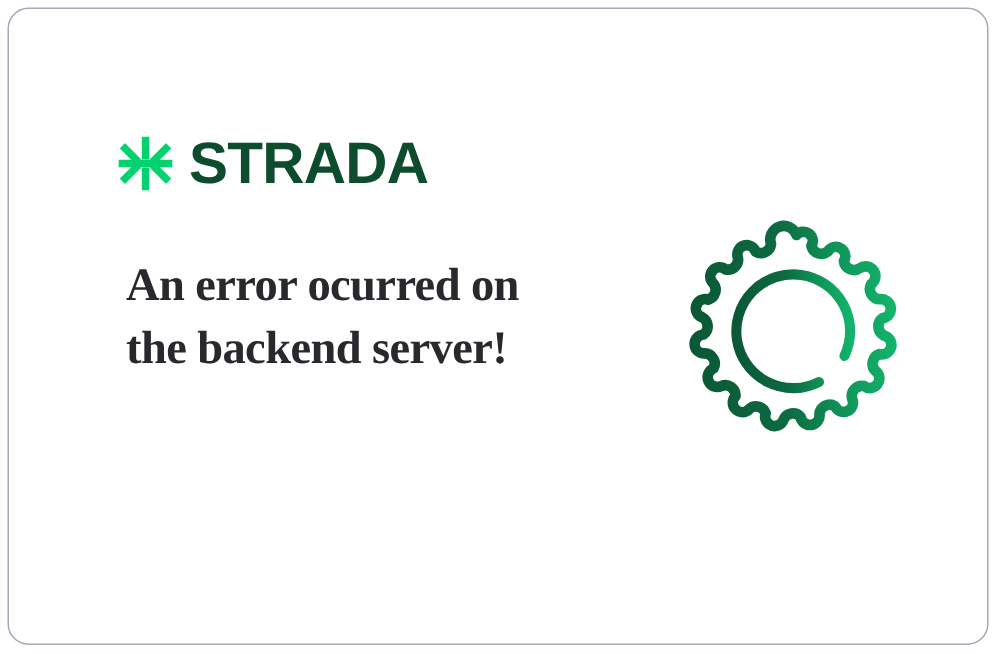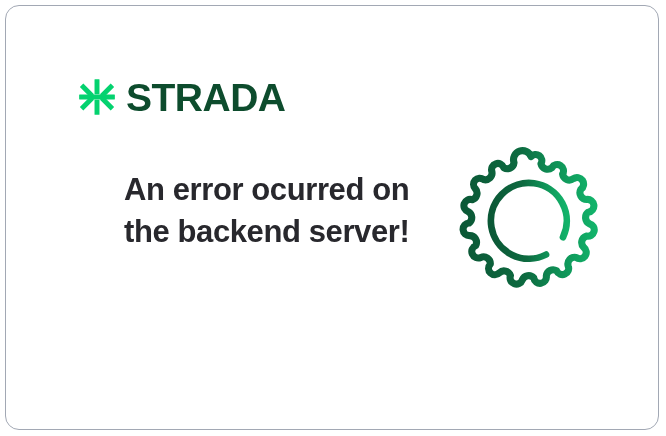--- a/index.html
+++ b/index.html
@@ -32,21 +32,21 @@
     box-sizing: border-box;
     background: #ffffff;
     border: 1px solid #a2a8b4;
     border-radius: 14px;
   }
 
   
   .brand {
     position: absolute;
     left: 72px;
-    top: 68px;
+    top: 80px;
     display: flex;
     align-items: center;
     gap: 10px;
     height: 46px;
   }
   .brand-mark {
     width: 38px;
     height: 38px;
     display: block;
     flex: 0 0 auto;
@@ -65,22 +65,21 @@
   .message {
     position: absolute;
     left: 78px;
     top: 163px;
     width: 300px;
     font-size: 31px;
     line-height: 42px;
     font-weight: 700;
     letter-spacing: -0.4px;
     color: #28282d;
-    font-family: Liberation Sans, sans-serif;
-    margin-left: 40px;
+    font-family: Liberation Serif, serif;
   }
 
   
   .gear {
     position: absolute;
     left: 446px;
     top: 140px;
     width: 158px;
     height: 158px;
     display: block;

